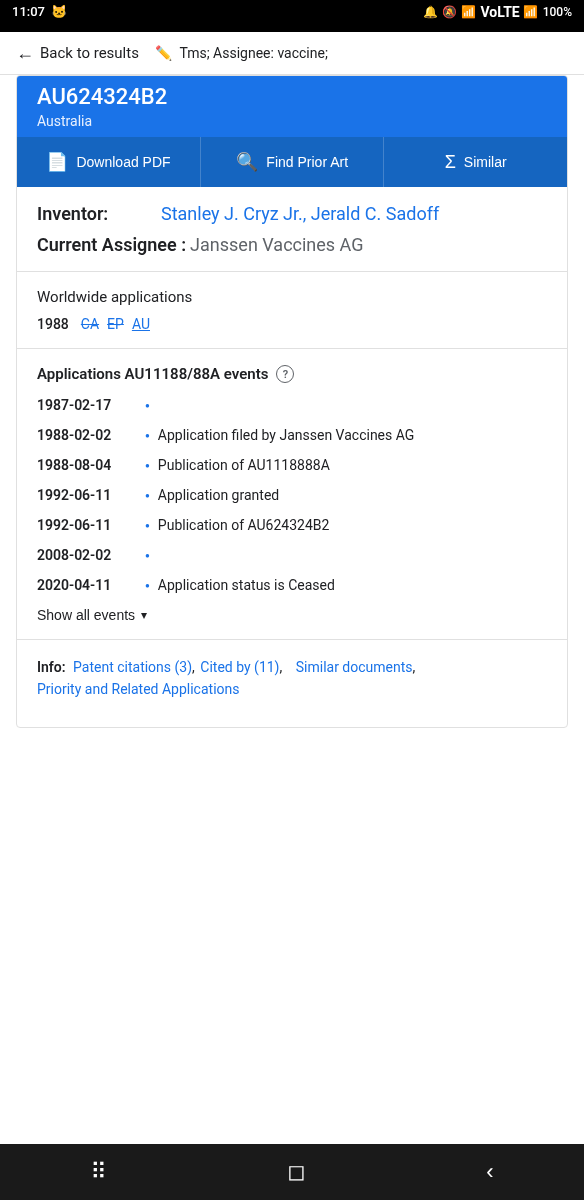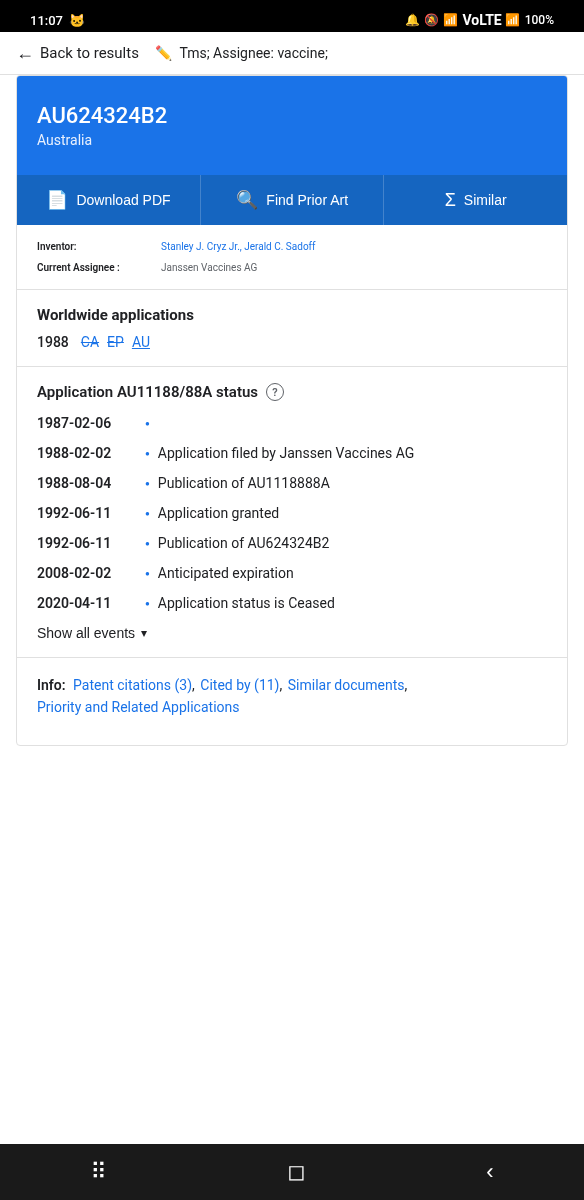--- a/index.html
+++ b/index.html
@@ -12,22 +12,22 @@
       font-size: 15px;
       color: #202124;
     }
 
     
     .status-bar {
       background: #000;
       color: #fff;
       display: flex;
       justify-content: space-between;
-      align-items: flex-end;
-      padding: 4px 30px;
+      align-items: flex-start;
+      padding: 4px 12px;
       height: 32px;
       font-size: 13px;
       font-weight: 500;
     }
     .status-left { display: flex; align-items: center; gap: 6px; }
     .status-right { display: flex; align-items: center; gap: 4px; font-size: 12px; }
 
     
     .top-nav {
       display: flex;
@@ -61,21 +61,21 @@
     
     .patent-card {
       border: 1px solid #e0e0e0;
       border-radius: 4px;
       overflow: hidden;
       margin-bottom: 16px;
     }
 
     .patent-header {
       background: #1a73e8;
-      padding: 27px 20px;
+      padding: 8px 20px;
     }
     .patent-number {
       font-size: 22px;
       font-weight: 500;
       color: #fff;
     }
     .patent-country {
       font-size: 14px;
       color: #e8f0fe;
       margin-top: 4px;
@@ -106,40 +106,40 @@
 
     
     .info-section {
       padding: 16px 20px;
       border-bottom: 1px solid #e0e0e0;
     }
     .info-row {
       display: flex;
       align-items: center;
       margin-bottom: 10px;
-      font-size: 10px;
+      font-size: 18px;
     }
     .info-row:last-child { margin-bottom: 0; }
     .info-label {
       font-weight: 600;
       color: #202124;
       min-width: 120px;
       margin-right: 4px;
     }
     .info-value { color: #5f6368; }
     .link-blue { color: #1a73e8; }
 
     
     .worldwide-section {
       padding: 16px 20px;
       border-bottom: 1px solid #e0e0e0;
     }
     .section-title {
       font-size: 15px;
-      font-weight: 700;
+      font-weight: 400;
       color: #202124;
       margin-bottom: 10px;
     }
     .year-apps {
       display: flex;
       align-items: flex-start;
       gap: 12px;
       font-size: 14px;
     }
     .year-val { color: #202124; font-weight: 500; }
@@ -330,26 +330,26 @@
         <div class="app-links">
           <a class="app-link strikethrough">CA</a>
           <a class="app-link strikethrough">EP</a>
           <a class="app-link underline">AU</a>
         </div>
       </div>
     </div>
 
     <div class="events-section">
       <div class="events-title">
-        <span>Application AU11188/88A status</span>
+        <span>Applications AU11188/88A events</span>
         <span class="help-icon">?</span>
       </div>
 
       <div class="event-row">
-        <span class="event-date">1987-02-06</span>
+        <span class="event-date">1987-02-17</span>
         <span class="event-dot">●</span>
       </div>
       <div class="event-row">
         <span class="event-date">1988-02-02</span>
         <span class="event-dot">●</span>
         <span class="event-desc">Application filed by Janssen Vaccines AG</span>
       </div>
       <div class="event-row">
         <span class="event-date">1988-08-04</span>
         <span class="event-dot">●</span>
@@ -361,42 +361,41 @@
         <span class="event-desc">Application granted</span>
       </div>
       <div class="event-row">
         <span class="event-date">1992-06-11</span>
         <span class="event-dot">●</span>
         <span class="event-desc">Publication of AU624324B2</span>
       </div>
       <div class="event-row">
         <span class="event-date">2008-02-02</span>
         <span class="event-dot">●</span>
-        <span class="event-desc">Anticipated expiration</span>
       </div>
       <div class="event-row">
         <span class="event-date">2020-04-11</span>
         <span class="event-dot">●</span>
         <span class="event-desc">Application status is Ceased</span>
       </div>
 
       <button class="show-all-btn">
         <span>Show all events</span>
         <span class="chevron-down">▾</span>
       </button>
     </div>
 
     <div class="citations-section">
       <div class="citations-row">
         <span class="citations-label">Info:</span>
         <a class="link-blue" style="color:#1a73e8;">
           <span>Patent citations (3)</span></a>,
         <a class="link-blue" style="color:#1a73e8; margin-left:2px;">
           <span>Cited by (11)</span></a>,
-        <a class="link-blue" style="color:#1a73e8; margin-left:2px;">
+        <a class="link-blue" style="color:#1a73e8; margin-left:10px;">
           <span>Similar documents</span></a>,
         <br>
         <a class="link-blue" style="color:#1a73e8;">
           <span>Priority and Related Applications</span></a>
       </div>
     </div>
 
   </div>
 </div>
 

